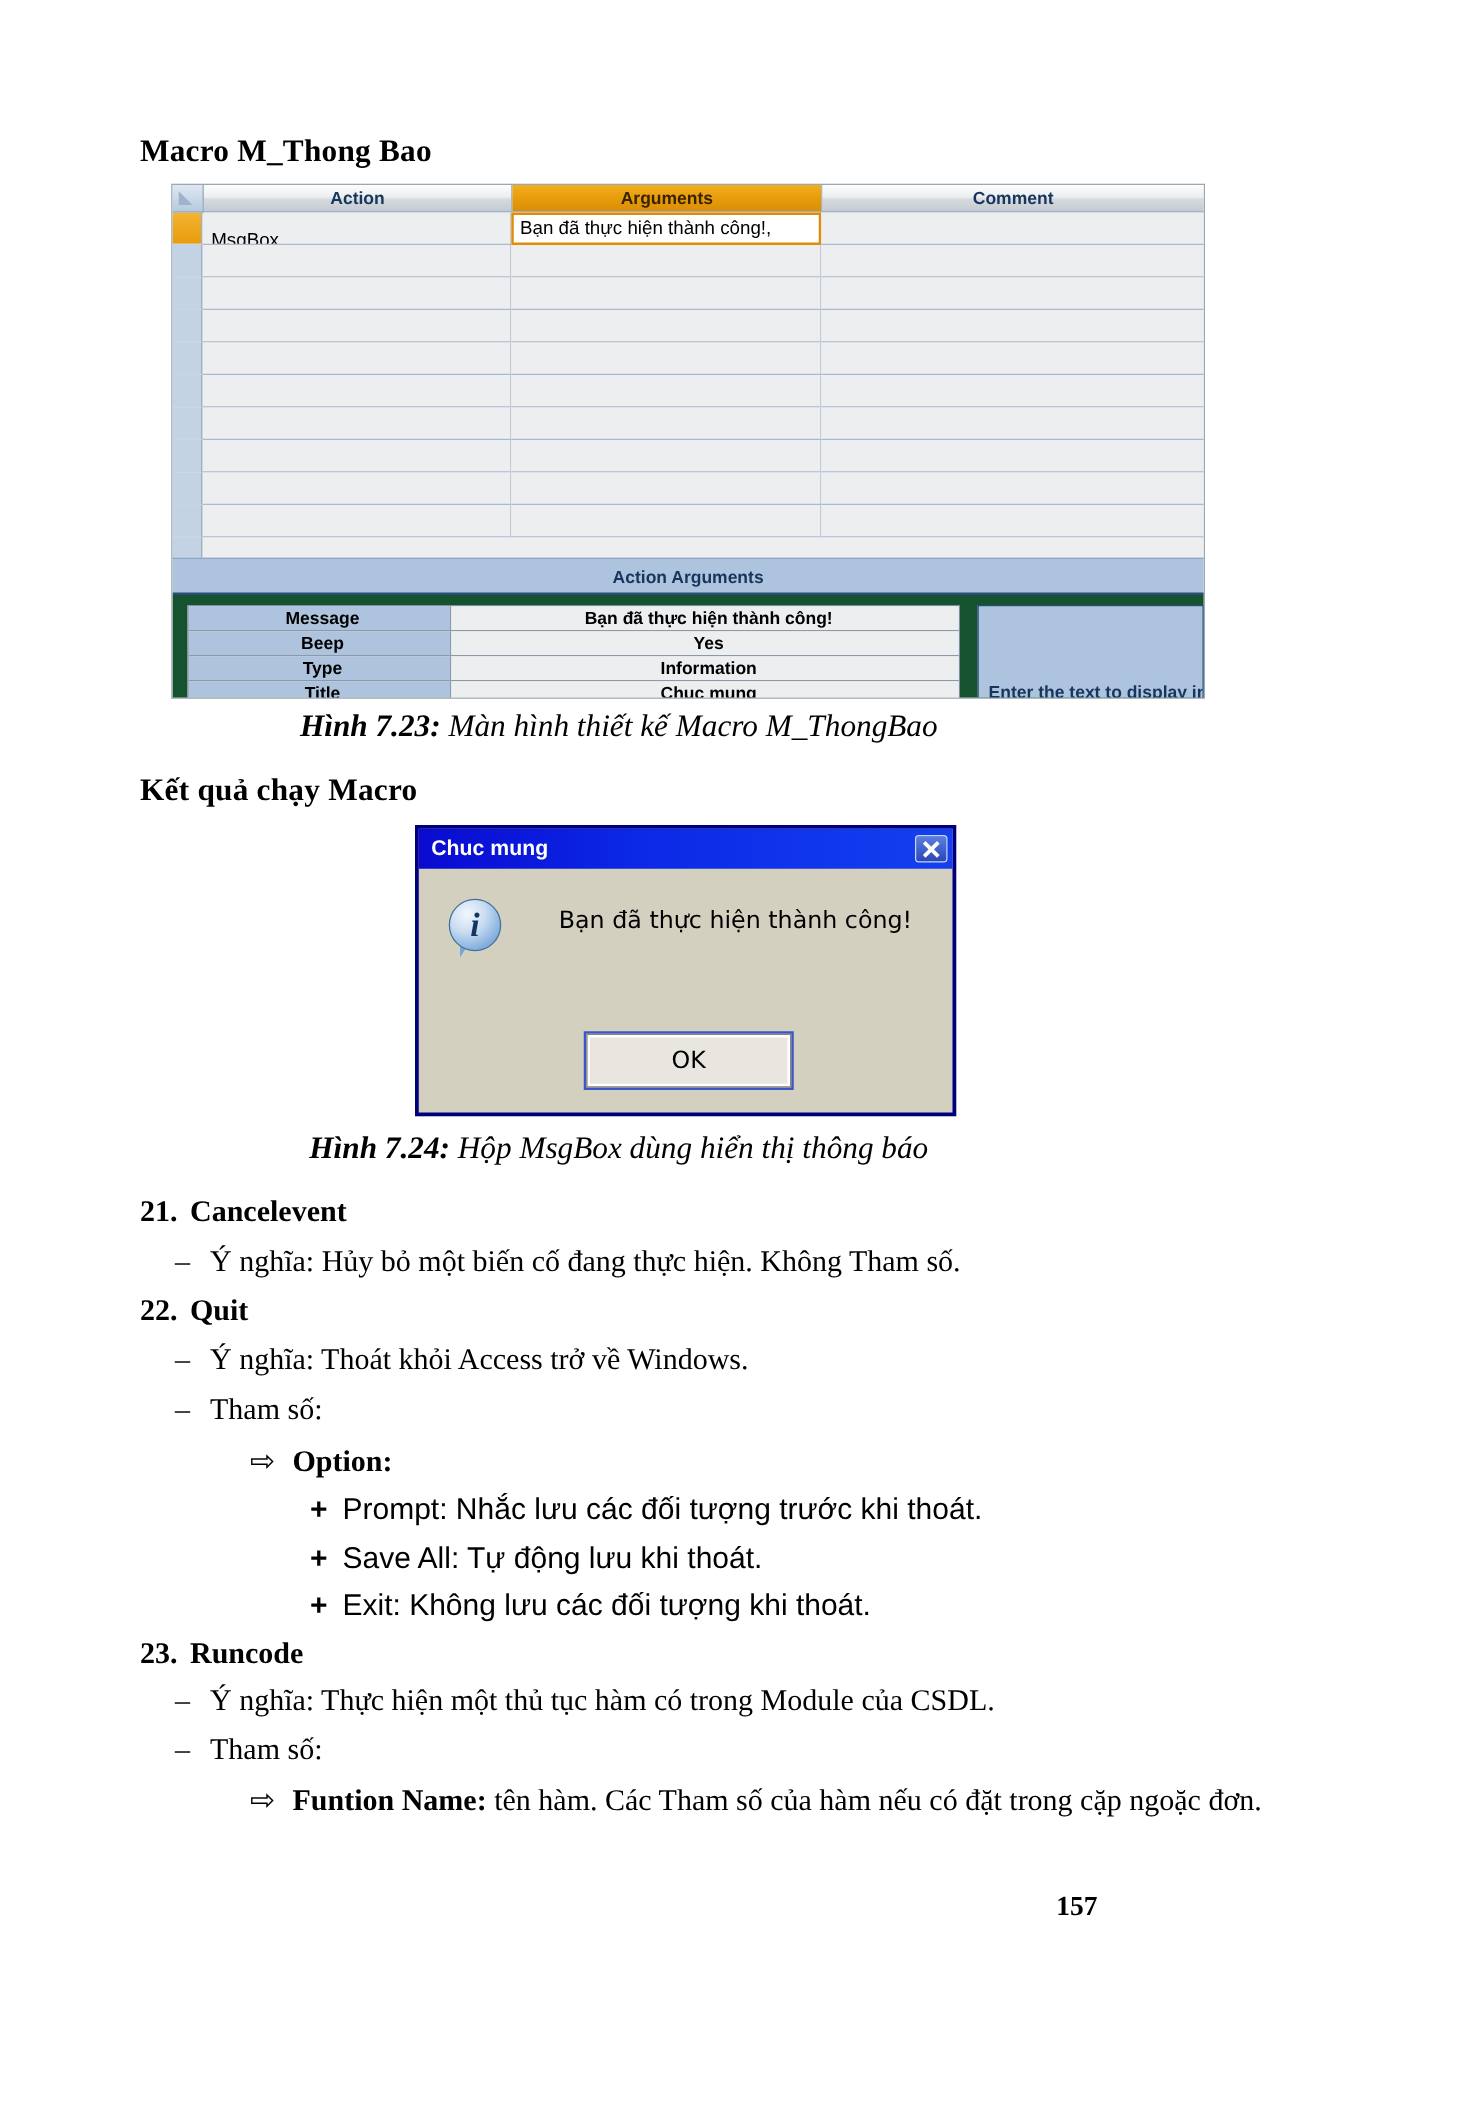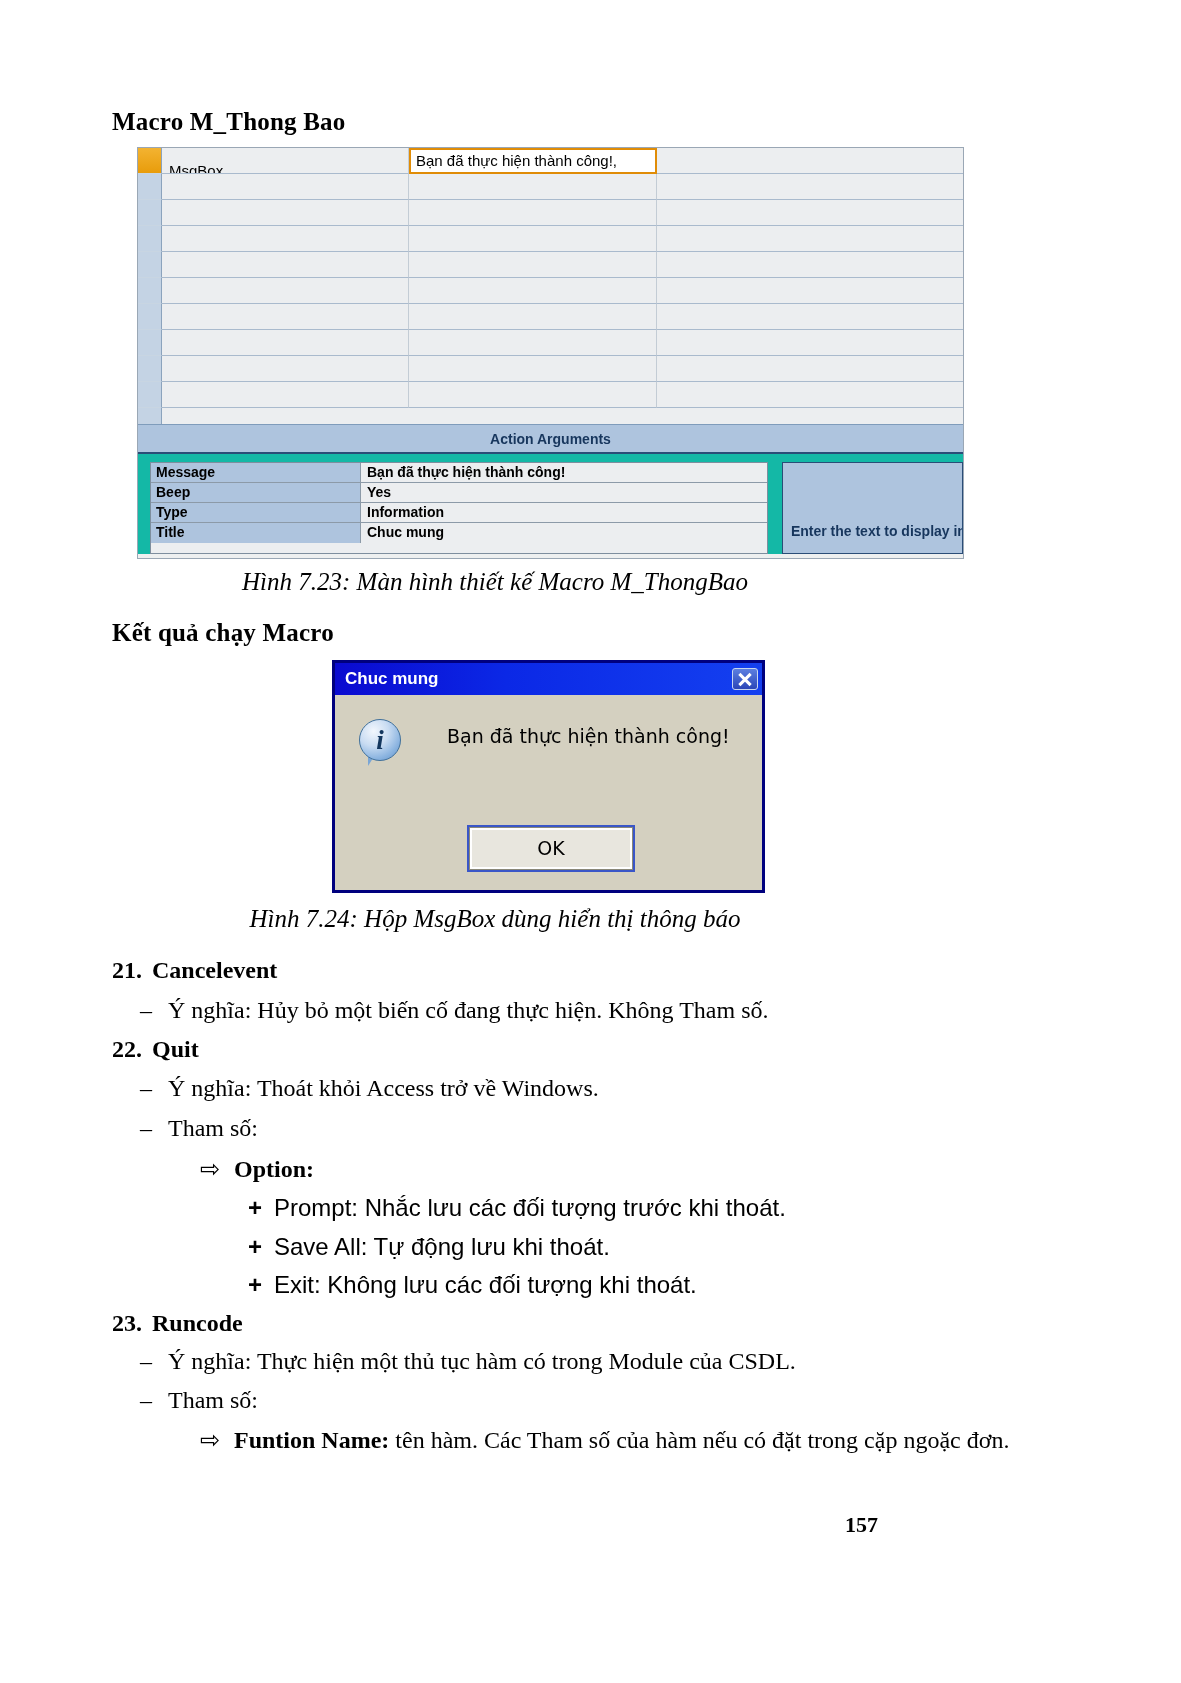--- a/index.html
+++ b/index.html
@@ -35,21 +35,21 @@
   .caption {
     position: absolute;
     width: 100%;
     text-align: center;
     font-family: "Liberation Serif", serif;
     font-style: italic;
     font-size: 25px;
     white-space: nowrap;
   }
   .caption b {
-    font-weight: normal;
+    font-weight: bold;
     font-style: italic;
   }
   .num-head {
     position: absolute;
     font-family: "Liberation Serif", serif;
     font-weight: bold;
     font-size: 24px;
     white-space: nowrap;
   }
   .num-head .n { display: inline-block; width: 40px; }
@@ -197,25 +197,26 @@
     border-top: 1px solid #7f9cbb;
     border-bottom: 2px solid #2a4d77;
     color: #17365d;
     font-size: 14px;
     font-weight: bold;
     text-align: center;
     line-height: 28px;
     box-sizing: border-box;
   }
   .aa-body {
-    background: #14b8a6;
+    background: #14532d;
     height: 100px;
     display: flex;
     padding: 8px 0 0 12px;
     box-sizing: border-box;
+    text-align: center;
   }
   .aa-table {
     width: 632px;
     border: 1px solid #7e8e9e;
     box-sizing: border-box;
     background: #eceef0;
   }
   .aa-row {
     display: flex;
     height: 20px;
@@ -377,20 +378,26 @@
 </style>
 </head>
 <body>
 
 <div class="page">
 
   <div class="h-bold" style="left:112px; top:108px;">Macro M_Thong Bao</div>
 
   <div id="macro-window">
 
+    <div class="grid-header">
+      <div class="gh-corner"></div>
+      <div class="gh-cell gh-action">Action</div>
+      <div class="gh-cell gh-args sel">Arguments</div>
+      <div class="gh-cell gh-comment">Comment</div>
+    </div>
 
     <div class="grid-row">
       <div class="gr-sel current"></div>
       <div class="gr-cell gr-action">MsgBox</div>
       <div class="gr-cell gr-args focused">Bạn đã thực hiện thành công!,</div>
       <div class="gr-cell gr-comment"></div>
     </div>
 
     <div class="grid-row">
       <div class="gr-sel"></div>

